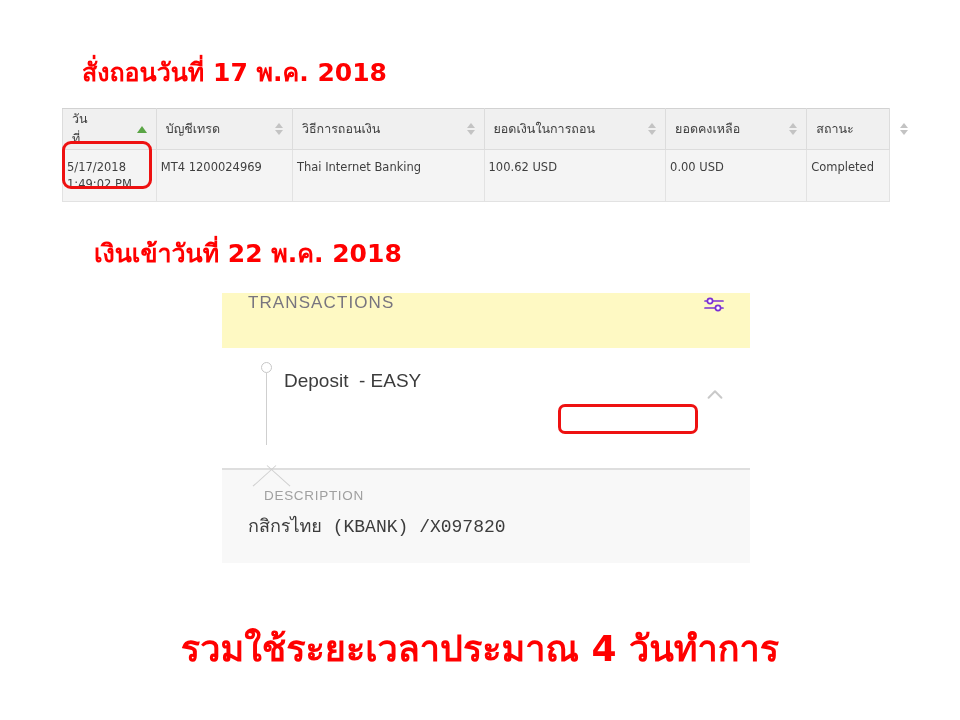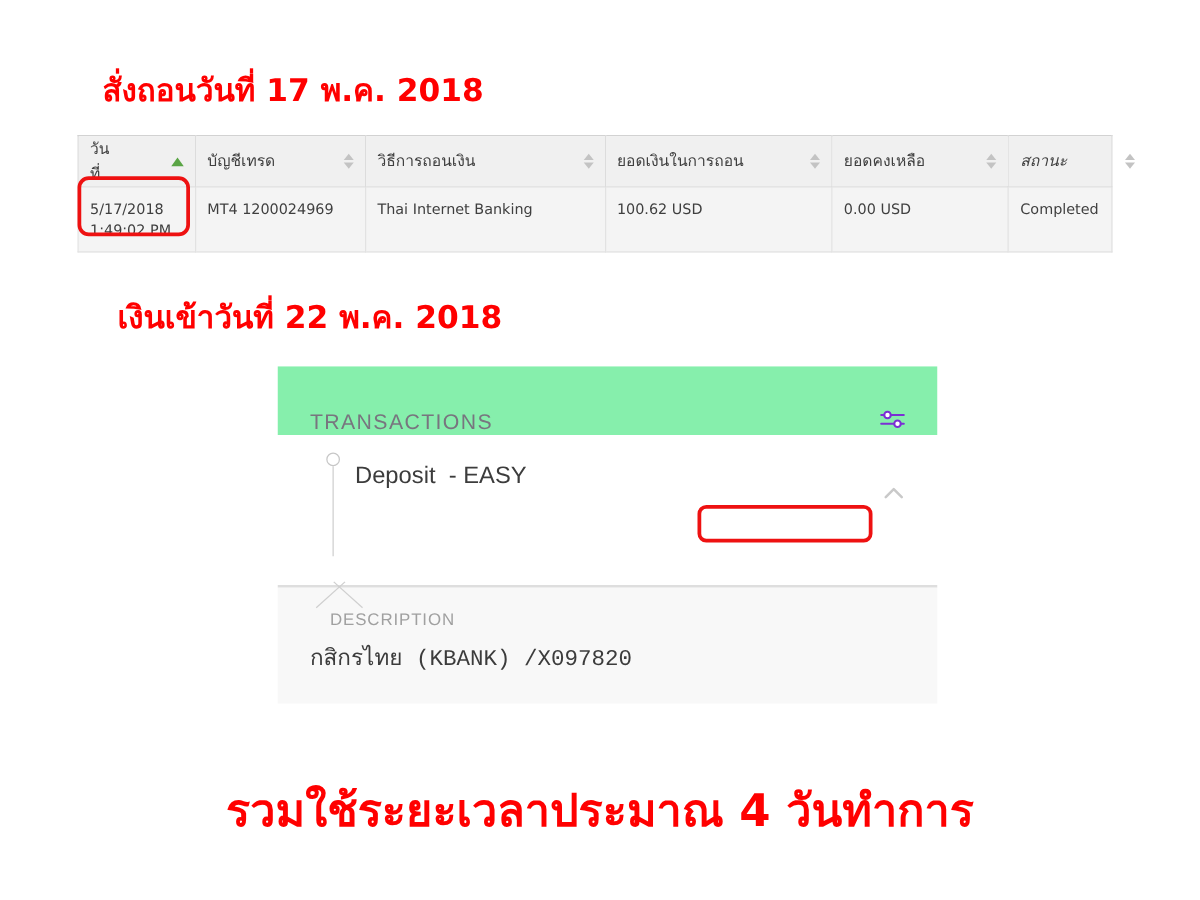--- a/index.html
+++ b/index.html
@@ -55,21 +55,21 @@
     text-align: left;
     font-weight: normal;
     font-size: 12.5px;
     color: #3f3f3f;
     vertical-align: middle;
     position: relative;
   }
   .wd-table td {
     background: #f4f4f4;
     border: 1px solid #e2e2e2;
-    padding: 9px 9px;
+    padding: 9px 4px;
     height: 50px;
     vertical-align: top;
     font-size: 11.5px;
     line-height: 1.45;
     color: #3f3f3f;
   }
   .th-inner {
     display: flex;
     align-items: center;
     justify-content: space-between;
@@ -91,21 +91,21 @@
   .arrow-up   { border-bottom: 5px solid #c3c3c3; }
   .arrow-down { border-top: 5px solid #c3c3c3; }
   .sort-single { display:inline-flex; margin-left:6px; }
   .sort-single .arrow-up { border-bottom: 7px solid #5aa545; border-left-width:5px; border-right-width:5px; }
 
   .col-date   { width: 93px; }
   .col-acct   { width: 135px; }
   .col-method { width: 190px; }
   .col-amount { width: 180px; }
   .col-bal    { width: 140px; }
-  .col-status { width: 82px; font-style: italic; }
+  .col-status { width: 82px; }
 
   
   .hl-box {
     position: absolute;
     border: 3px solid #ee1111;
     border-radius: 9px;
     pointer-events: none;
   }
   #hl-date-cell { left: 62px; top: 141px; width: 90px; height: 48px; }
   #hl-txn-date  { left: 558px; top: 404px; width: 140px; height: 30px; border-radius: 7px; }
@@ -115,23 +115,23 @@
     position: absolute;
     left: 222px;
     top: 293px;
     width: 528px;
     height: 270px;
     background: #ffffff;
     overflow: hidden;
   }
   .txn-header {
     height: 55px;
-    background: #86efac;
+    background: #fef9c3;
     display: flex;
-    align-items: flex-end;
+    align-items: flex-start;
     justify-content: space-between;
     padding: 0 24px 0 26px;
   }
   .txn-title {
     font-size: 17px;
     letter-spacing: 1.1px;
     color: #78757f;
     font-family: "Liberation Sans", sans-serif;
   }
   .filter-icon { line-height: 0; }

